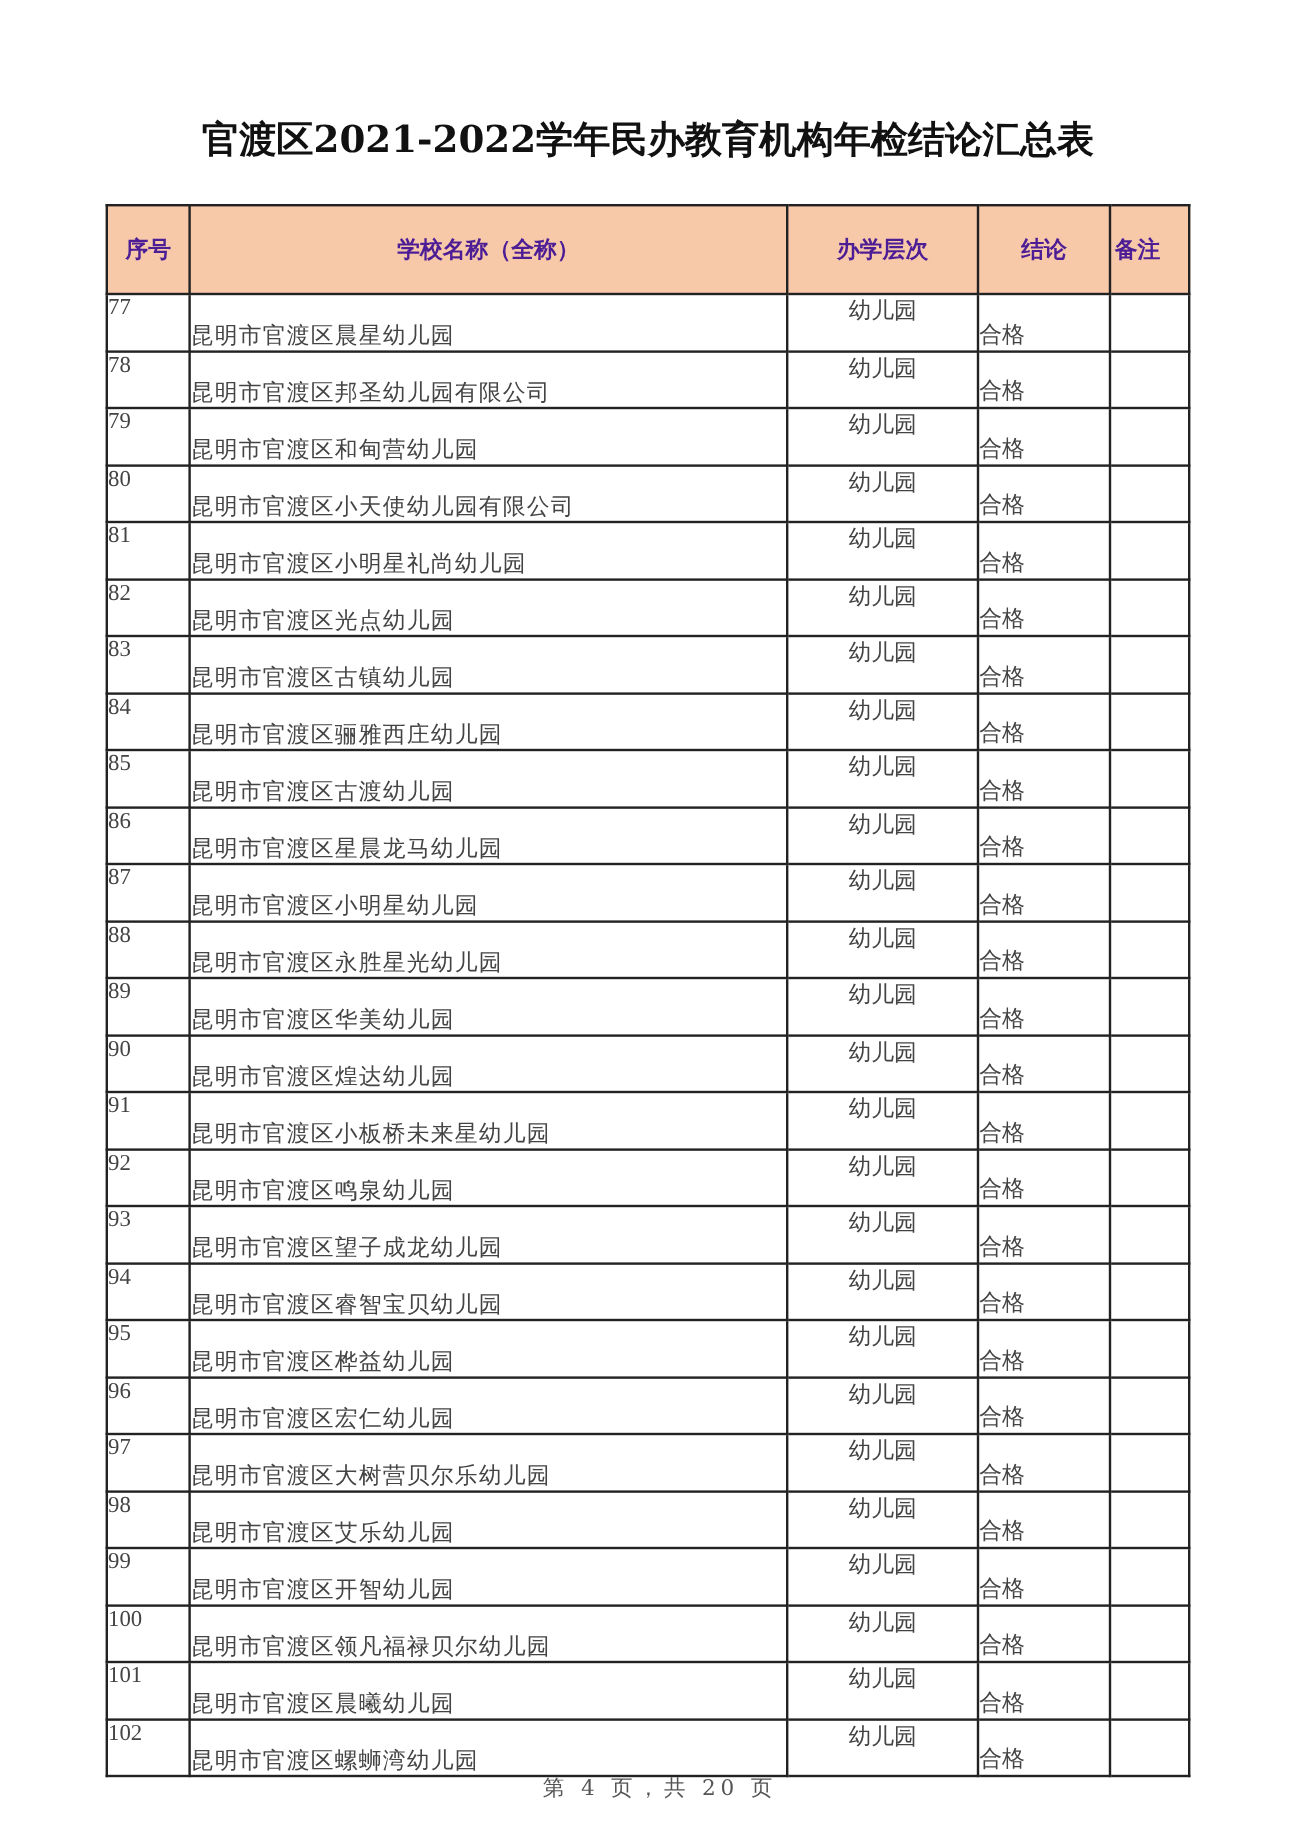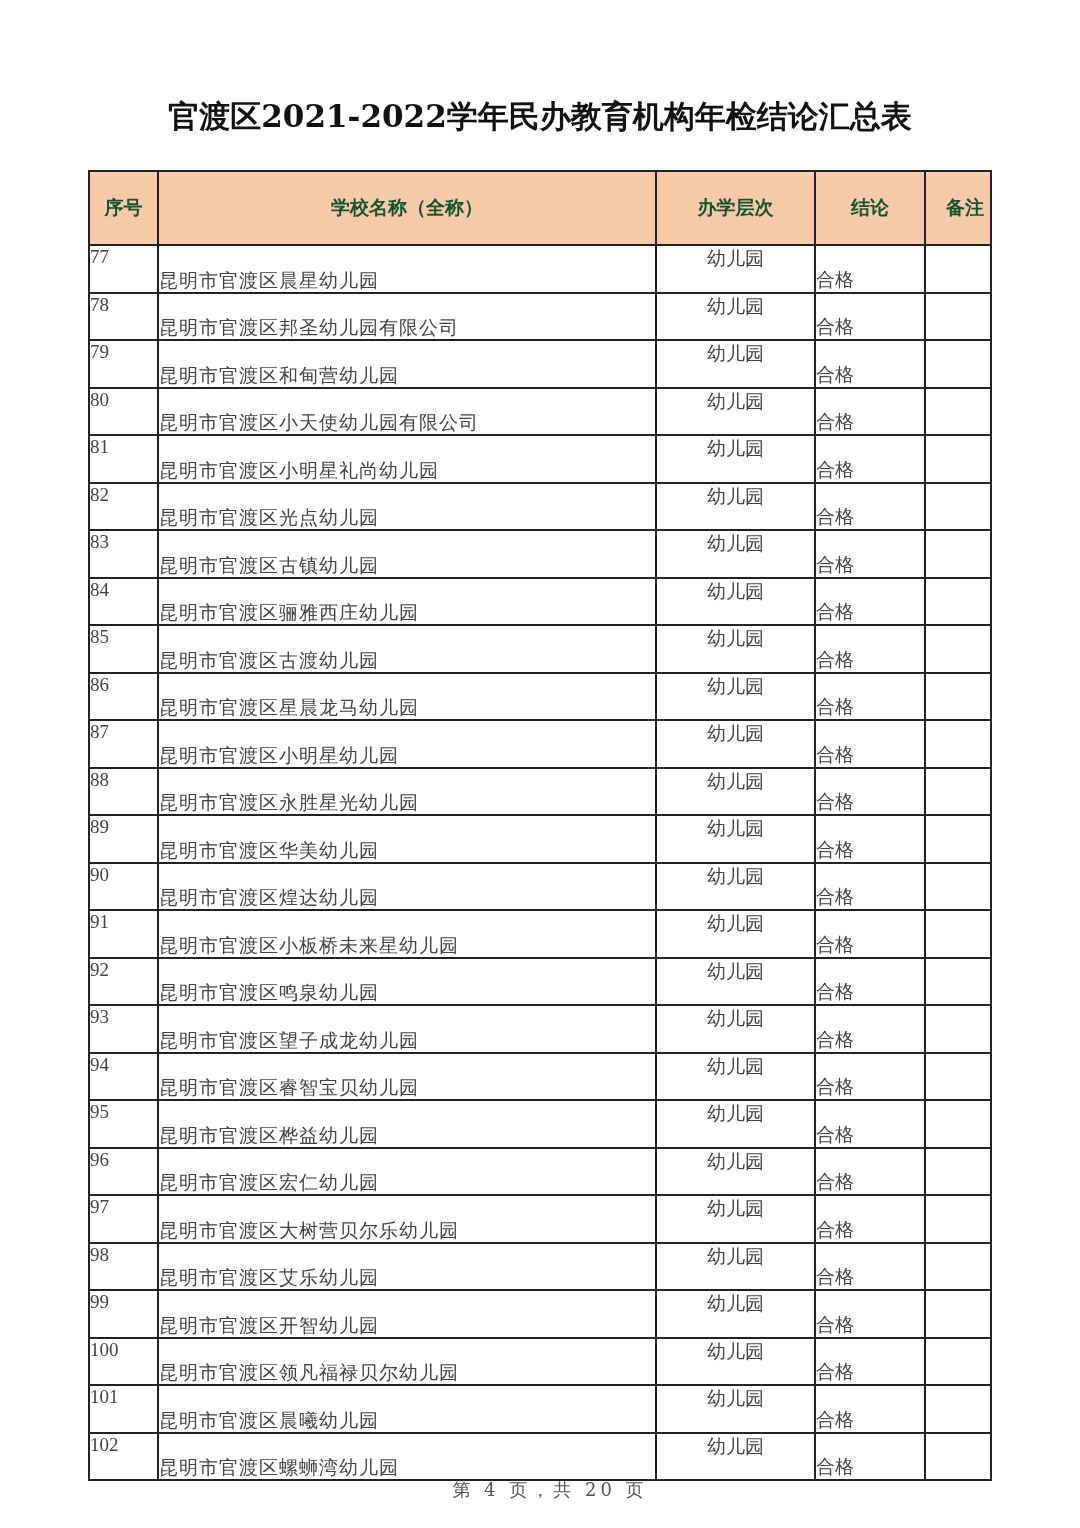--- a/index.html
+++ b/index.html
@@ -5,22 +5,22 @@
     html, body { margin: 0; padding: 0; background: #ffffff; }
     body { width: 1080px; height: 1528px; position: relative; overflow: hidden;
            font-family: "DejaVu Serif", "Liberation Serif", serif; color: #333; }
     .title { position: absolute; left: 0; top: 96px; width: 1080px; text-align: center;
              font-family: "DejaVu Serif", serif; font-weight: bold; font-size: 31px;
              color: #111; letter-spacing: 0px; }
     table.summary { position: absolute; left: 88px; top: 170px; border-collapse: collapse;
                     table-layout: fixed; width: 902px; }
     table.summary th, table.summary td { border: 2px solid #222; padding: 0; }
     table.summary th { background: #f7c9a9; height: 72px; font-family: Liberation Sans, sans-serif;
-                       font-weight: bold; font-size: 19px; color: #14532d; text-align: center; }
-    table.summary th.remark-h { text-align: left; padding-left: 20px; }
+                       font-weight: bold; font-size: 19px; color: #4c1d95; text-align: center; }
+    table.summary th.remark-h { text-align: left; padding-left: 3px; }
     table.summary td { height: 45.5px; position: relative; font-size: 19px; color: #444; }
     td.seq { text-align: left; vertical-align: top; padding-top: 10px; font-family: "Liberation Serif", serif; font-size: 20px; }
     td.name { vertical-align: bottom; padding-left: 6px; padding-bottom: 0px; line-height: 24px; letter-spacing: 1px; margin-left: 46px; }
     td.level { text-align: center; vertical-align: top; padding-top: 10px; font-family: "DejaVu Sans", sans-serif; font-size: 18px; color: #555; }
     td.result { vertical-align: bottom; line-height: 24px; font-family: Liberation Serif, serif; font-size: 18px; color: #555; }
     .footer { position: absolute; left: 0; top: 1478px; width: 1080px; text-align: center;
               font-size: 18px; color: #555; letter-spacing: 4px; padding-left: 10px; }
   </style>
 </head>
 <body>

